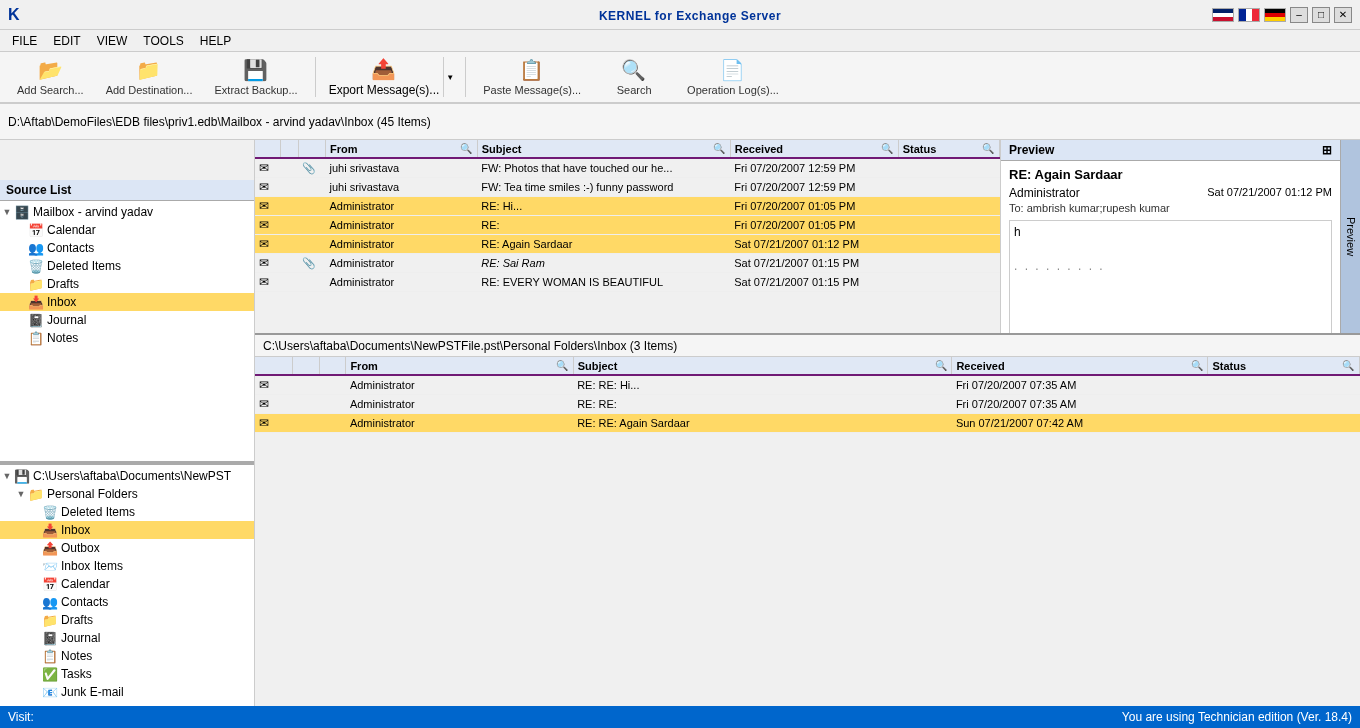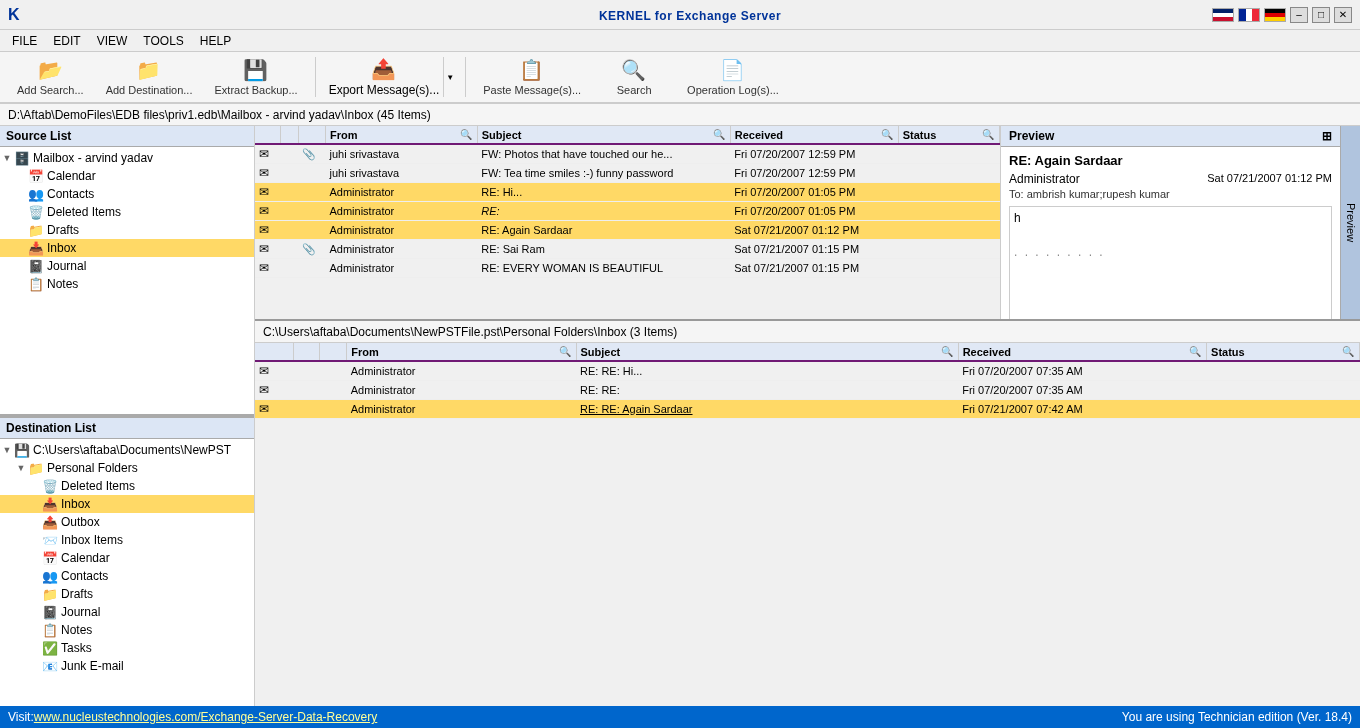--- a/index.html
+++ b/index.html
@@ -24,21 +24,21 @@
     
     #toolbar { background: #f5f5f5; height: 52px; display: flex; align-items: center; padding: 4px 8px; gap: 4px; border-bottom: 2px solid #ccc; }
     .toolbar-btn { display: flex; flex-direction: column; align-items: center; padding: 4px 8px; cursor: pointer; border: 1px solid transparent; background: transparent; gap: 2px; min-width: 80px; }
     .toolbar-btn .btn-label { font-size: 11px; color: #333; white-space: nowrap; }
     .toolbar-sep { width: 1px; height: 40px; background: #ccc; margin: 0 4px; }
     .toolbar-btn-with-arrow { display: flex; align-items: center; border: 1px solid transparent; background: transparent; cursor: pointer; }
     .toolbar-btn-with-arrow .main-part { display: flex; flex-direction: column; align-items: center; padding: 4px 4px; gap: 2px; }
     .toolbar-btn-with-arrow .arrow-part { padding: 2px 2px; border-left: 1px solid #ccc; height: 40px; display: flex; align-items: center; font-size: 8px; }
 
     
-    #path-bar { background: #f5f5f5; height: 22px; display: flex; align-items: center; padding: 0 8px; border-bottom: 1px solid #ccc; font-size: 11px; }
+    #path-bar { background: #f5f5f5; height: 36px; display: flex; align-items: center; padding: 0 8px; border-bottom: 1px solid #ccc; font-size: 11px; }
 
     
     #main { display: flex; flex: 1; overflow: hidden; }
 
     
     #left-panel { width: 255px; display: flex; flex-direction: column; border-right: 1px solid #ccc; overflow: hidden; }
 
     
     #source-section { flex: 1; display: flex; flex-direction: column; border-bottom: 2px solid #aaa; overflow: hidden; }
     #source-header { background: #dce6f5; padding: 3px 6px; font-weight: bold; font-size: 12px; border-bottom: 1px solid #aaa; }
@@ -94,21 +94,21 @@
     #status-bar .status-right { margin-left: auto; }
 
     
     #preview-side-tab { width: 20px; background: #b0c4de; display: flex; flex-direction: column; align-items: center; justify-content: center; cursor: pointer; writing-mode: vertical-rl; padding: 4px; font-size: 11px; border-left: 1px solid #aaa; }
 
     
     .h-resize { height: 6px; background: #d0d0d0; cursor: row-resize; border-top: 1px solid #aaa; border-bottom: 1px solid #aaa; }
 
     .toolbar-icon-img { font-size: 20px; }
 
-    #source-section { flex: 0 0 50%; }
+    #source-section { flex: 0 0 50%; margin-top: 40px; }
     #dest-section { flex: 0 0 50%; }
     #left-panel { flex: 0 0 255px; }
 
     .msg-area-inner { flex: 1; overflow: hidden; }
     .table-scroll { height: 100%; overflow: auto; }
   </style>
 </head>
 <body>
 
 <div id="title-bar">
@@ -233,23 +233,20 @@
             <span style="width: 14px; display: inline-block;"></span>
             <span class="icon">📋</span>
             <span class="label">Notes</span>
           </div>
         </div>
     </div>
 
     <div class="h-resize"></div>
 
     <div id="dest-section">
-      <div id="dest-header">
-        <span>Destination List</span>
-      </div>
       <div id="dest-tree">
 
       <div class="tree-item">
             <span class="indent" style="display: inline-block; width: 0px;"></span>
             <span class="expander">▼</span>
             <span class="icon">💾</span>
             <span class="label">C:\Users\aftaba\Documents\NewPST</span>
           </div>
           <div class="tree-item">
             <span class="indent" style="display: inline-block; width: 14px;"></span>
@@ -371,39 +368,39 @@
     <td style="max-width:120px;overflow:hidden;text-overflow:ellipsis;">Administrator</td>
     <td style="max-width:200px;overflow:hidden;text-overflow:ellipsis;">RE: Hi...</td>
     <td>Fri 07/20/2007 01:05 PM</td>
     <td></td>
   </tr>
                   <tr class="highlighted">
     <td class="col-icon"><span>✉</span></td>
     <td class="col-flag"></td>
     <td class="col-attach"></td>
     <td style="max-width:120px;overflow:hidden;text-overflow:ellipsis;">Administrator</td>
-    <td style="max-width:200px;overflow:hidden;text-overflow:ellipsis;font-style:italic;">RE:</td>
+    <td style="max-width:200px;overflow:hidden;text-overflow:ellipsis;">RE:</td>
     <td>Fri 07/20/2007 01:05 PM</td>
     <td></td>
   </tr>
                   <tr class="highlighted">
     <td class="col-icon"><span>✉</span></td>
     <td class="col-flag"></td>
     <td class="col-attach"></td>
     <td style="max-width:120px;overflow:hidden;text-overflow:ellipsis;">Administrator</td>
     <td style="max-width:200px;overflow:hidden;text-overflow:ellipsis;">RE: Again Sardaar</td>
     <td>Sat 07/21/2007 01:12 PM</td>
     <td></td>
   </tr>
                   <tr>
     <td class="col-icon"><span>✉</span></td>
     <td class="col-flag"></td>
     <td class="col-attach">📎</td>
     <td style="max-width:120px;overflow:hidden;text-overflow:ellipsis;">Administrator</td>
-    <td style="max-width:200px;overflow:hidden;text-overflow:ellipsis;">RE: Sai Ram</td>
+    <td style="max-width:200px;overflow:hidden;text-overflow:ellipsis;font-style:italic;">RE: Sai Ram</td>
     <td>Sat 07/21/2007 01:15 PM</td>
     <td></td>
   </tr>
                   <tr>
     <td class="col-icon"><span>✉</span></td>
     <td class="col-flag"></td>
     <td class="col-attach"></td>
     <td style="max-width:120px;overflow:hidden;text-overflow:ellipsis;">Administrator</td>
     <td style="max-width:200px;overflow:hidden;text-overflow:ellipsis;">RE: EVERY WOMAN IS BEAUTIFUL</td>
     <td>Sat 07/21/2007 01:15 PM</td>
@@ -472,29 +469,28 @@
     <td>Administrator</td>
     <td style="max-width:200px;overflow:hidden;text-overflow:ellipsis;">RE:  RE:</td>
     <td>Fri 07/20/2007 07:35 AM</td>
     <td></td>
   </tr>
                 <tr class="highlighted">
     <td class="col-icon"><span>✉</span></td>
     <td class="col-flag"></td>
     <td class="col-attach"></td>
     <td>Administrator</td>
-    <td style="max-width:200px;overflow:hidden;text-overflow:ellipsis;text-decoration:underline;">RE:  RE: Again Sardaar</td>
-    <td>Fri 07/21/2007 07:42 AM</td>
+    <td style="max-width:200px;overflow:hidden;text-overflow:ellipsis;">RE:  RE: Again Sardaar</td>
+    <td>Sun 07/21/2007 07:42 AM</td>
     <td></td>
   </tr>
               </tbody>
           </table>
         </div>
       </div>
     </div>
   </div>
 </div>
 
 <div id="status-bar">
   <span>Visit: </span>
-  <a href="#">www.nucleustechnologies.com/Exchange-Server-Data-Recovery</a>
   <span class="status-right">You are using Technician edition (Ver. 18.4)</span>
 </div>
 
 </body></html>

